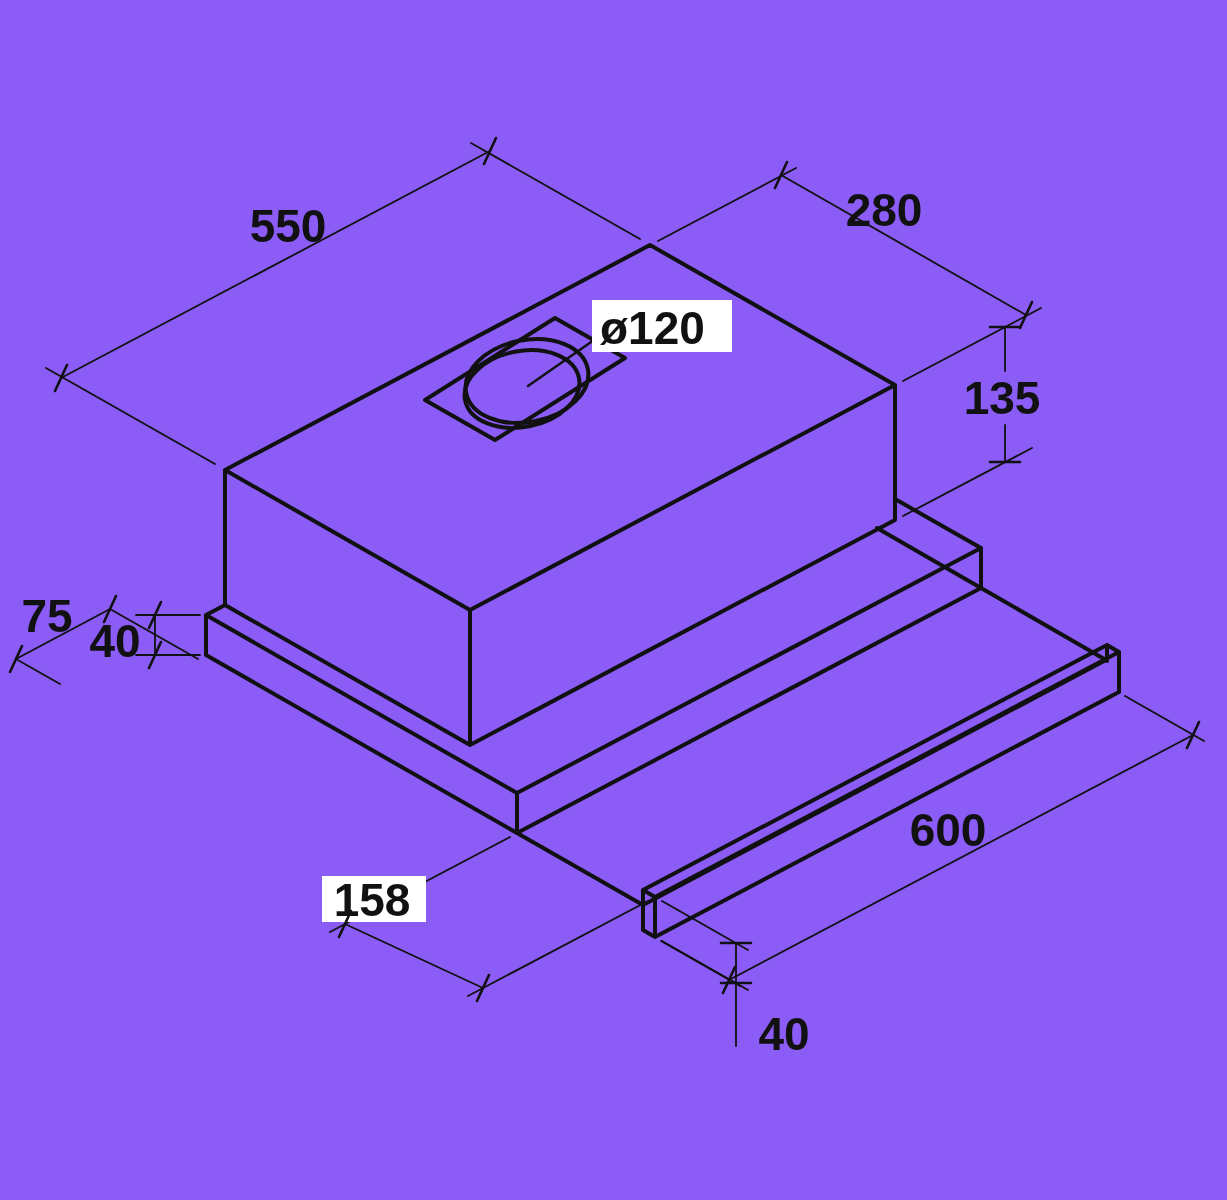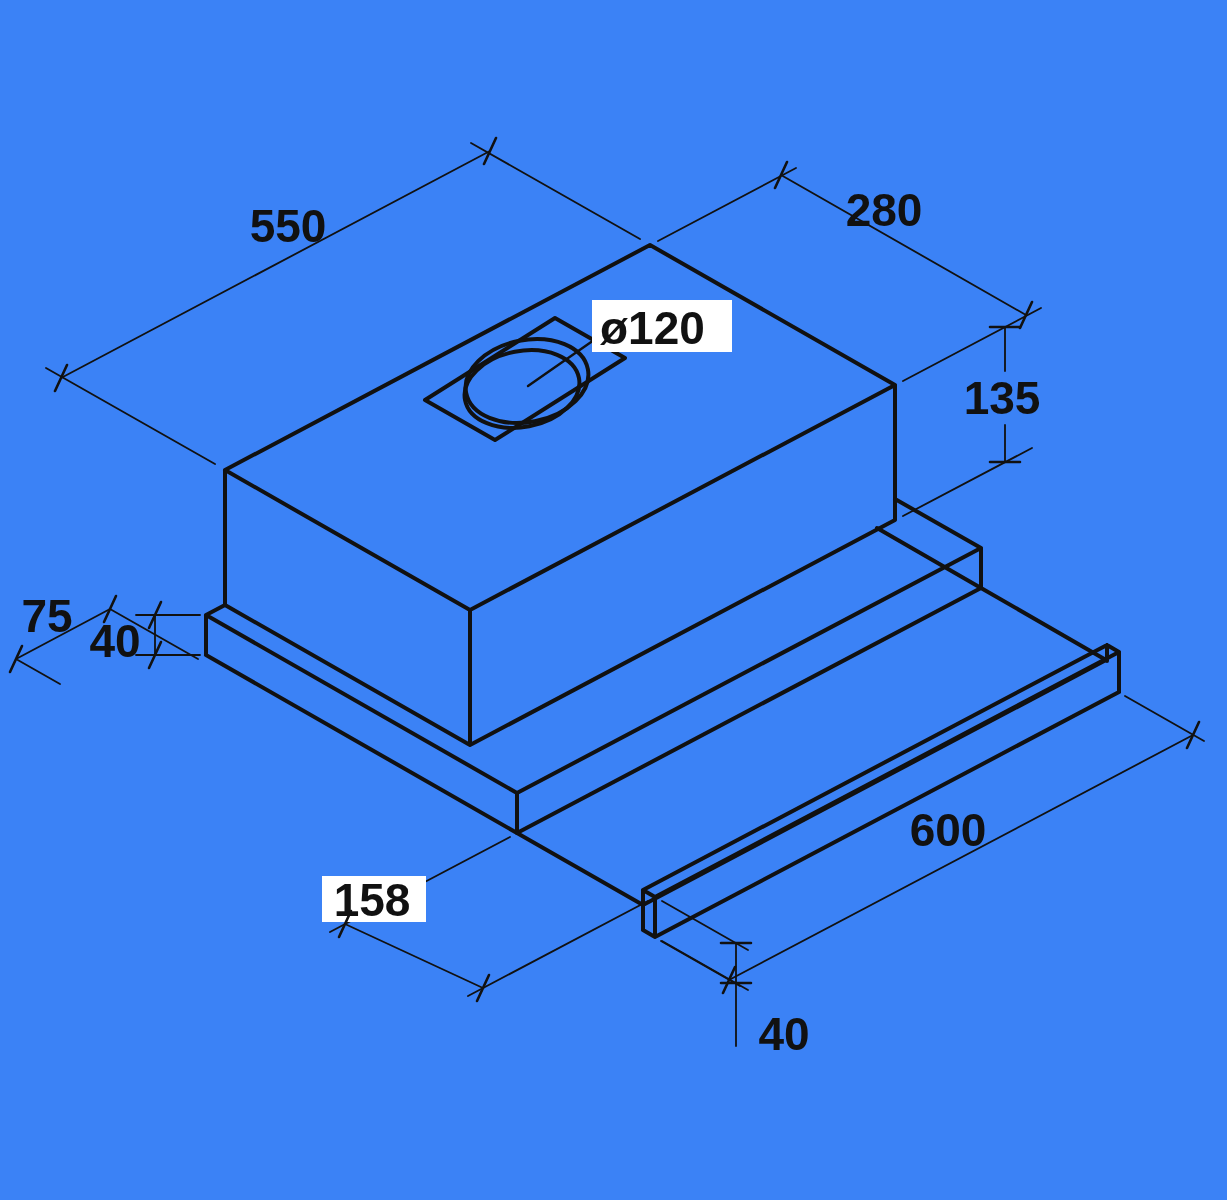--- a/index.html
+++ b/index.html
@@ -1,16 +1,16 @@
 <!DOCTYPE html>
 <html><head>
 <meta charset="utf-8">
 <style>
   html,body{margin:0;padding:0;background:#ffffff;}
-  .stage{position:relative;width:1227px;height:1200px;background:#3b82f6;overflow:hidden;}
+  .stage{position:relative;width:1227px;height:1200px;background:#8b5cf6;overflow:hidden;}
   svg{display:block;}
   .obj{stroke:#111;stroke-width:4;fill:none;stroke-linecap:round;stroke-linejoin:round;}
   .dim{stroke:#111;stroke-width:1.8;fill:none;stroke-linecap:round;}
   .tick{stroke:#111;stroke-width:2.6;fill:none;stroke-linecap:round;}
   .lbl{font-family:"Liberation Sans","DejaVu Sans",sans-serif;font-weight:700;font-size:46px;fill:#111;}
   .bg{fill:#ffffff;stroke:none;}
 </style>
 </head>
 <body>
 

